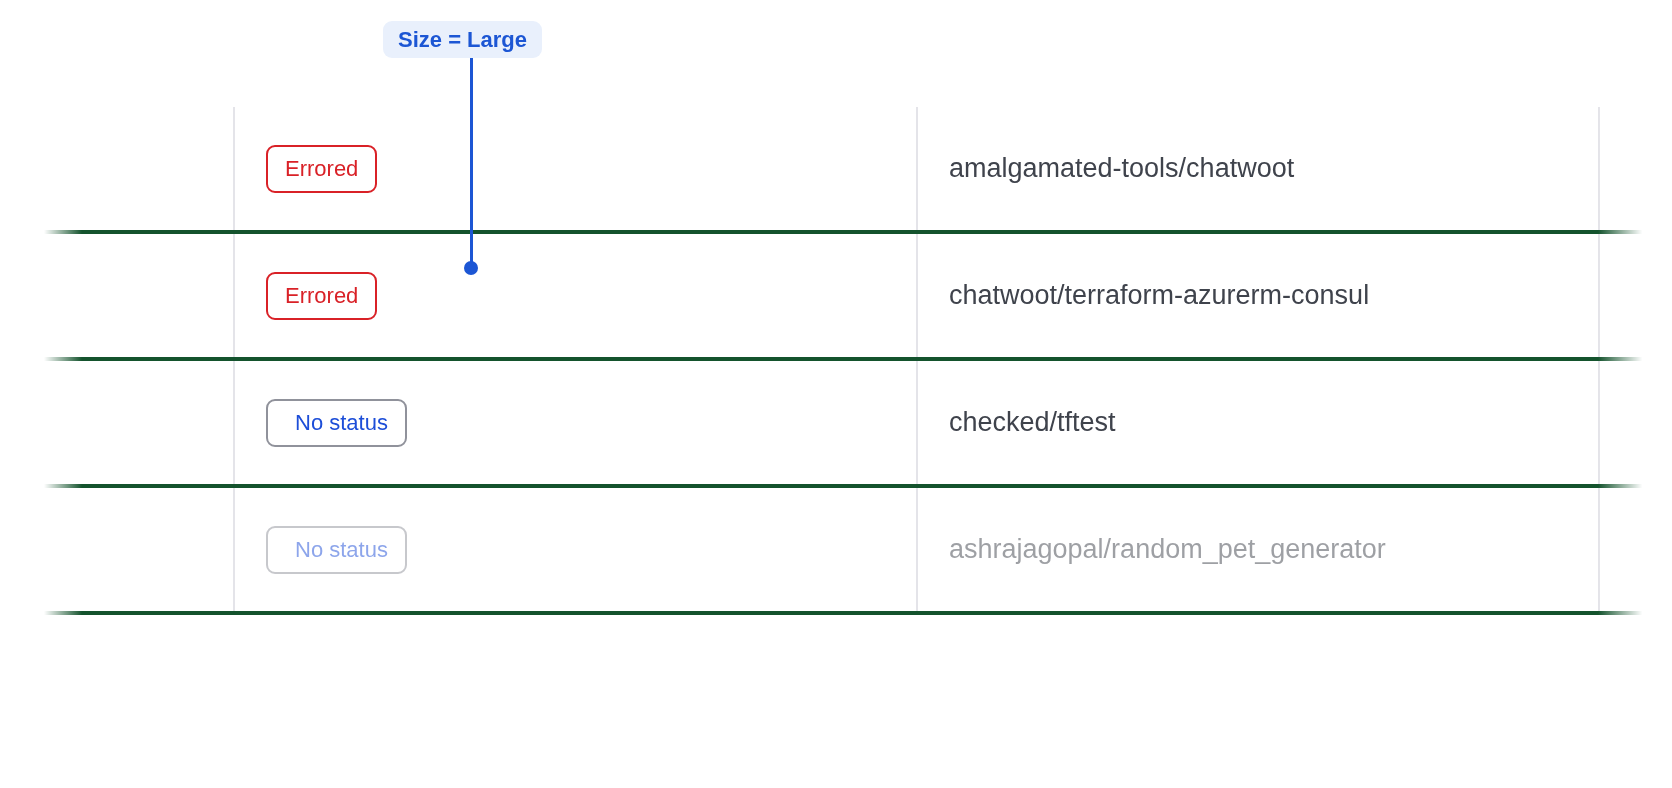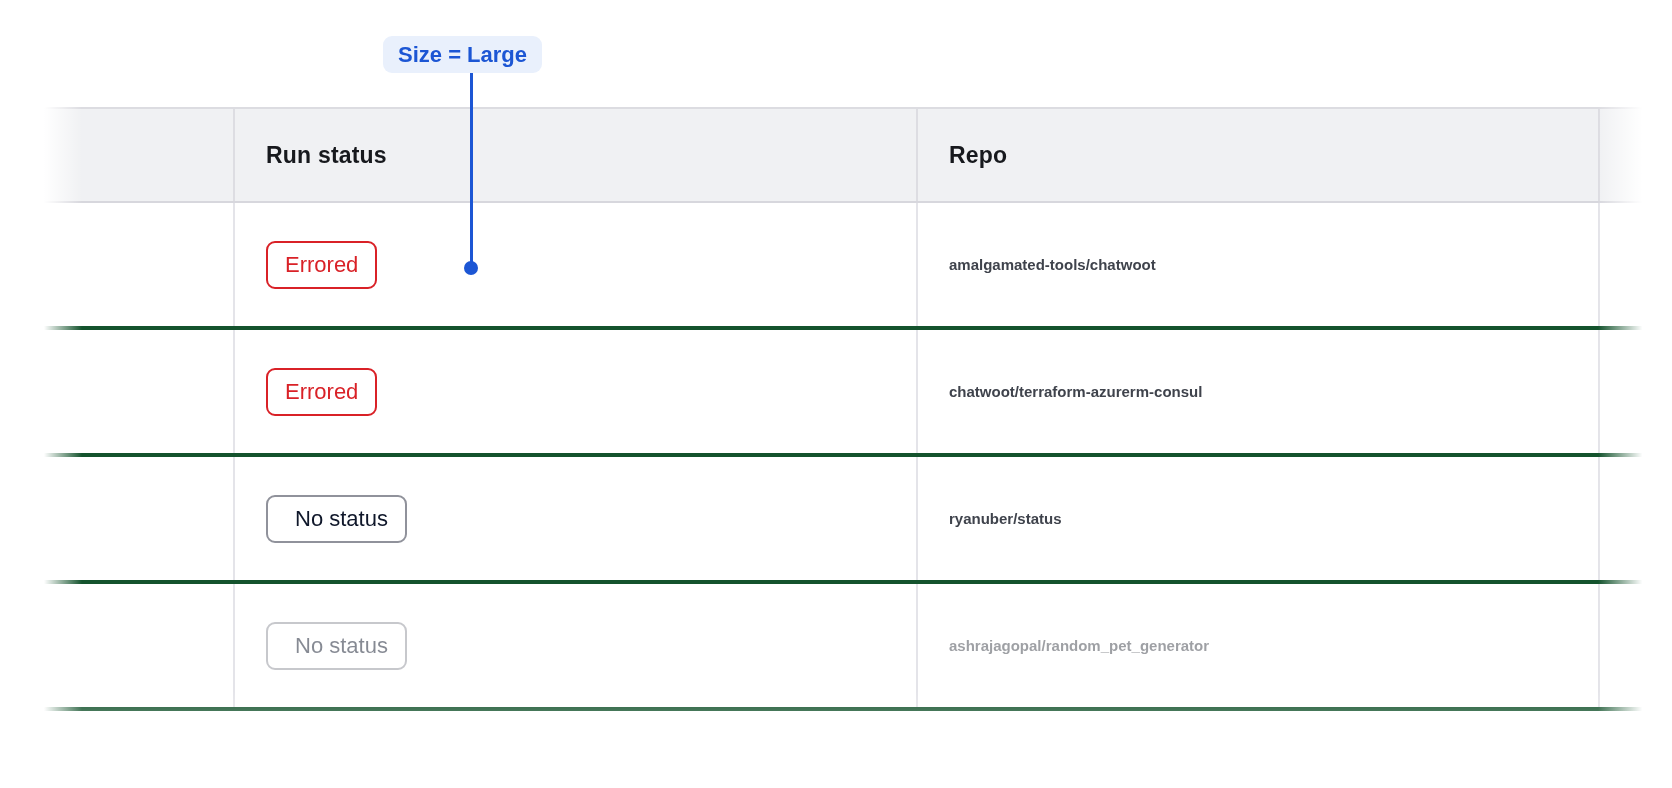--- a/index.html
+++ b/index.html
@@ -9,21 +9,21 @@
     height: 788px;
     background: #ffffff;
     overflow: hidden;
     font-family: "Liberation Sans", "DejaVu Sans", sans-serif;
   }
 
   
   .pill {
     position: absolute;
     left: 383px;
-    top: 36px;
+    top: 21px;
     height: 37px;
     box-sizing: border-box;
     display: inline-flex;
     align-items: center;
     padding: 0 15px;
     background: #e9f0fc;
     color: #1c56d4;
     font-size: 22px;
     font-weight: 600;
     border-radius: 9px;
@@ -85,42 +85,42 @@
   .cell.leading { padding-left: 0; }
   .cell.bordered { border-left: 2px solid #e4e4e9; }
   .thead .cell.bordered { border-left: 2px solid #dddde2; }
   .th-label {
     font-size: 23px;
     font-weight: 700;
     color: #17191d;
     letter-spacing: 0.2px;
   }
   .repo-text {
-    font-size: 15px;
-    font-weight: 700;
+    font-size: 27px;
+    font-weight: 400;
     color: #3f434c;
     white-space: nowrap;
   }
 
   
   .badge {
     display: inline-flex;
     align-items: center;
     height: 48px;
     padding: 0 17px;
     box-sizing: border-box;
     border-radius: 9px;
     font-size: 22px;
     font-weight: 500;
     white-space: nowrap;
     background: #ffffff;
   }
   .badge-errored { color: #d92127; border: 2px solid #d92127; }
   .badge-policy  { color: #bc5b16; border: 2px solid #bc5b16; }
-  .badge-neutral { color: #0f172a; border: 2px solid #90929b; padding-left: 27px; }
+  .badge-neutral { color: #1d4ed8; border: 2px solid #90929b; padding-left: 27px; }
 
   
   .fade-left {
     position: absolute;
     left: 44px; top: 107px;
     width: 38px; height: 681px;
     background: linear-gradient(to right, #ffffff 0%, rgba(255,255,255,0) 100%);
     z-index: 2; pointer-events: none;
   }
   .fade-right {
@@ -143,30 +143,20 @@
 <body>
 
 <div class="canvas">
 
   <div class="pill">Size = Large</div>
   <div class="pointer-line"></div>
   <div class="pointer-dot"></div>
 
   <div class="table">
 
-    <div class="tr thead">
-      <div class="cell leading"></div>
-      <div class="cell bordered">
-        <span class="th-label">Run status</span>
-      </div>
-      <div class="cell bordered">
-        <span class="th-label">Repo</span>
-      </div>
-      <div class="cell bordered"></div>
-    </div>
 
     <div class="tr row">
       <div class="cell leading"></div>
       <div class="cell bordered">
         <span class="badge badge-errored">Errored</span>
       </div>
       <div class="cell bordered">
         <span class="repo-text">amalgamated-tools/chatwoot</span>
       </div>
       <div class="cell bordered"></div>
@@ -183,21 +173,21 @@
       </div>
       <div class="cell bordered"></div>
     </div>
 
     <div class="tr row">
       <div class="cell leading"></div>
       <div class="cell bordered">
         <span class="badge badge-neutral">No status</span>
       </div>
       <div class="cell bordered">
-        <span class="repo-text">ryanuber/status</span>
+        <span class="repo-text">checked/tftest</span>
       </div>
       <div class="cell bordered"></div>
     </div>
 
     <div class="tr row row-faded">
       <div class="cell leading"></div>
       <div class="cell bordered">
         <span class="badge badge-neutral">No status</span>
       </div>
       <div class="cell bordered">

